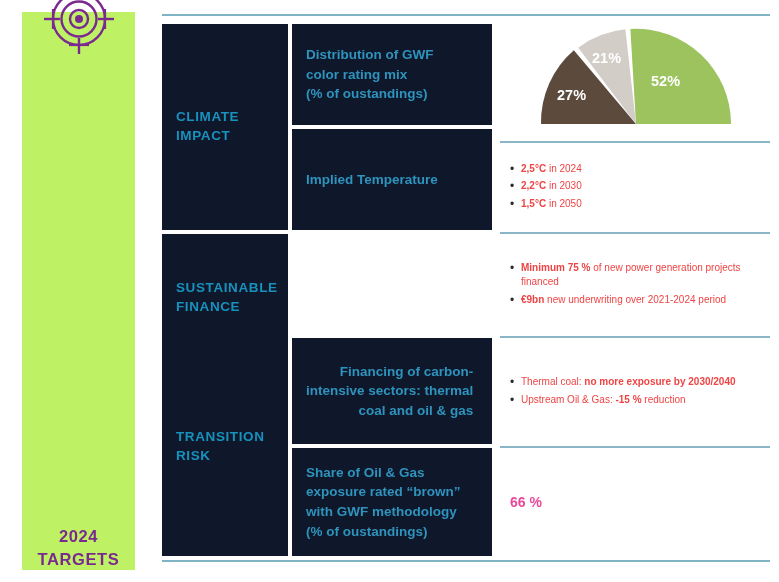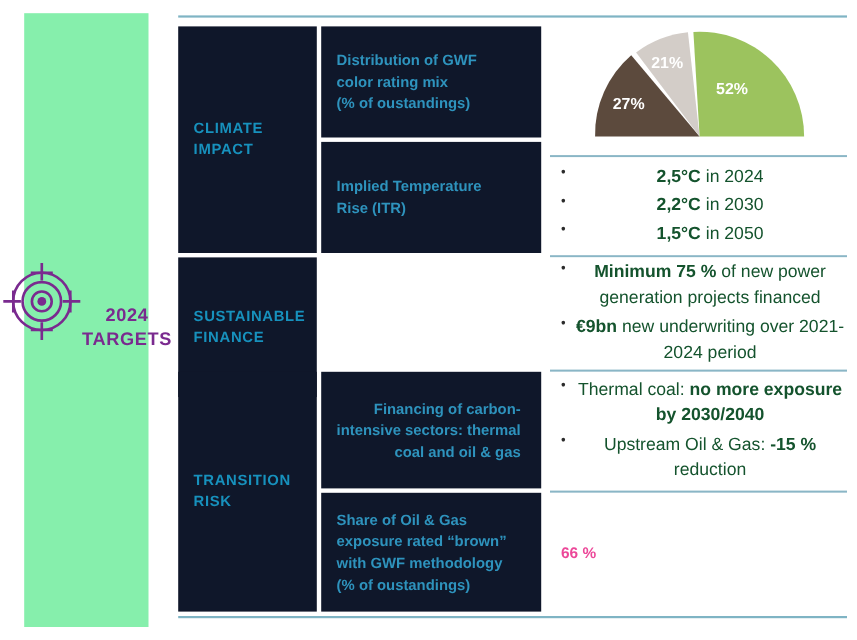--- a/index.html
+++ b/index.html
@@ -7,22 +7,22 @@
     width:779px;height:582px;
     background:#ffffff;
     font-family:"Liberation Sans",sans-serif;
     overflow:hidden;
     position:relative;
   }
 
   
   .side-panel{
     position:absolute;left:22px;top:12px;width:113px;height:558px;
-    background:#86efac;
-    display:flex;flex-direction:row;align-items:center;justify-content:center;
+    background:#bef264;
+    display:flex;flex-direction:column;align-items:center;justify-content:space-between;
   }
   .target-icon{margin-top:-30px;}
   .side-title{
     margin-top:14px;
     color:#7a2a8f;
     font-weight:bold;
     font-size:16.5px;
     letter-spacing:.6px;
     line-height:1.35;
     text-align:center;
@@ -77,25 +77,24 @@
   .val-rule{
     position:absolute;height:1.5px;background:#8ab6c6;
   }
 
   ul.bullets{
     margin:0;padding:0;list-style:none;
   }
   ul.bullets li{
     position:relative;
     padding-left:11px;
-    color:#14532d;
-    font-size:16px;
+    color:#ef4444;
+    font-size:10px;
     line-height:1.45;
     margin-bottom:3px;
-    text-align:center;
   }
   ul.bullets li:last-child{margin-bottom:0;}
   ul.bullets li:before{
     content:"\2022";
     position:absolute;left:0;top:-1px;
     font-size:12px;color:#2b2b2b;
   }
   .b{font-weight:bold;}
   .plain-value{
     color:#ec4899;font-size:14px;font-weight:bold;
@@ -173,21 +172,20 @@
         <span class="pct" style="left:96px;top:26px;">21%</span>
         <span class="pct" style="left:61px;top:63px;">27%</span>
       </div>
     </div>
 
     <div class="val-rule" style="left:338px;top:117px;width:270px;"></div>
 
     <div class="cell" style="left:130px;top:105px;width:200px;height:101px;">
       <div class="desc-label">
         <div>Implied Temperature</div>
-        <div>Rise (ITR)</div>
       </div>
     </div>
 
     <div class="val" style="left:334px;top:119px;width:274px;height:87px;">
       <ul class="bullets">
         <li>
           <span class="b">2,5°C</span><span> in 2024</span>
         </li>
         <li>
           <span class="b">2,2°C</span><span> in 2030</span>

